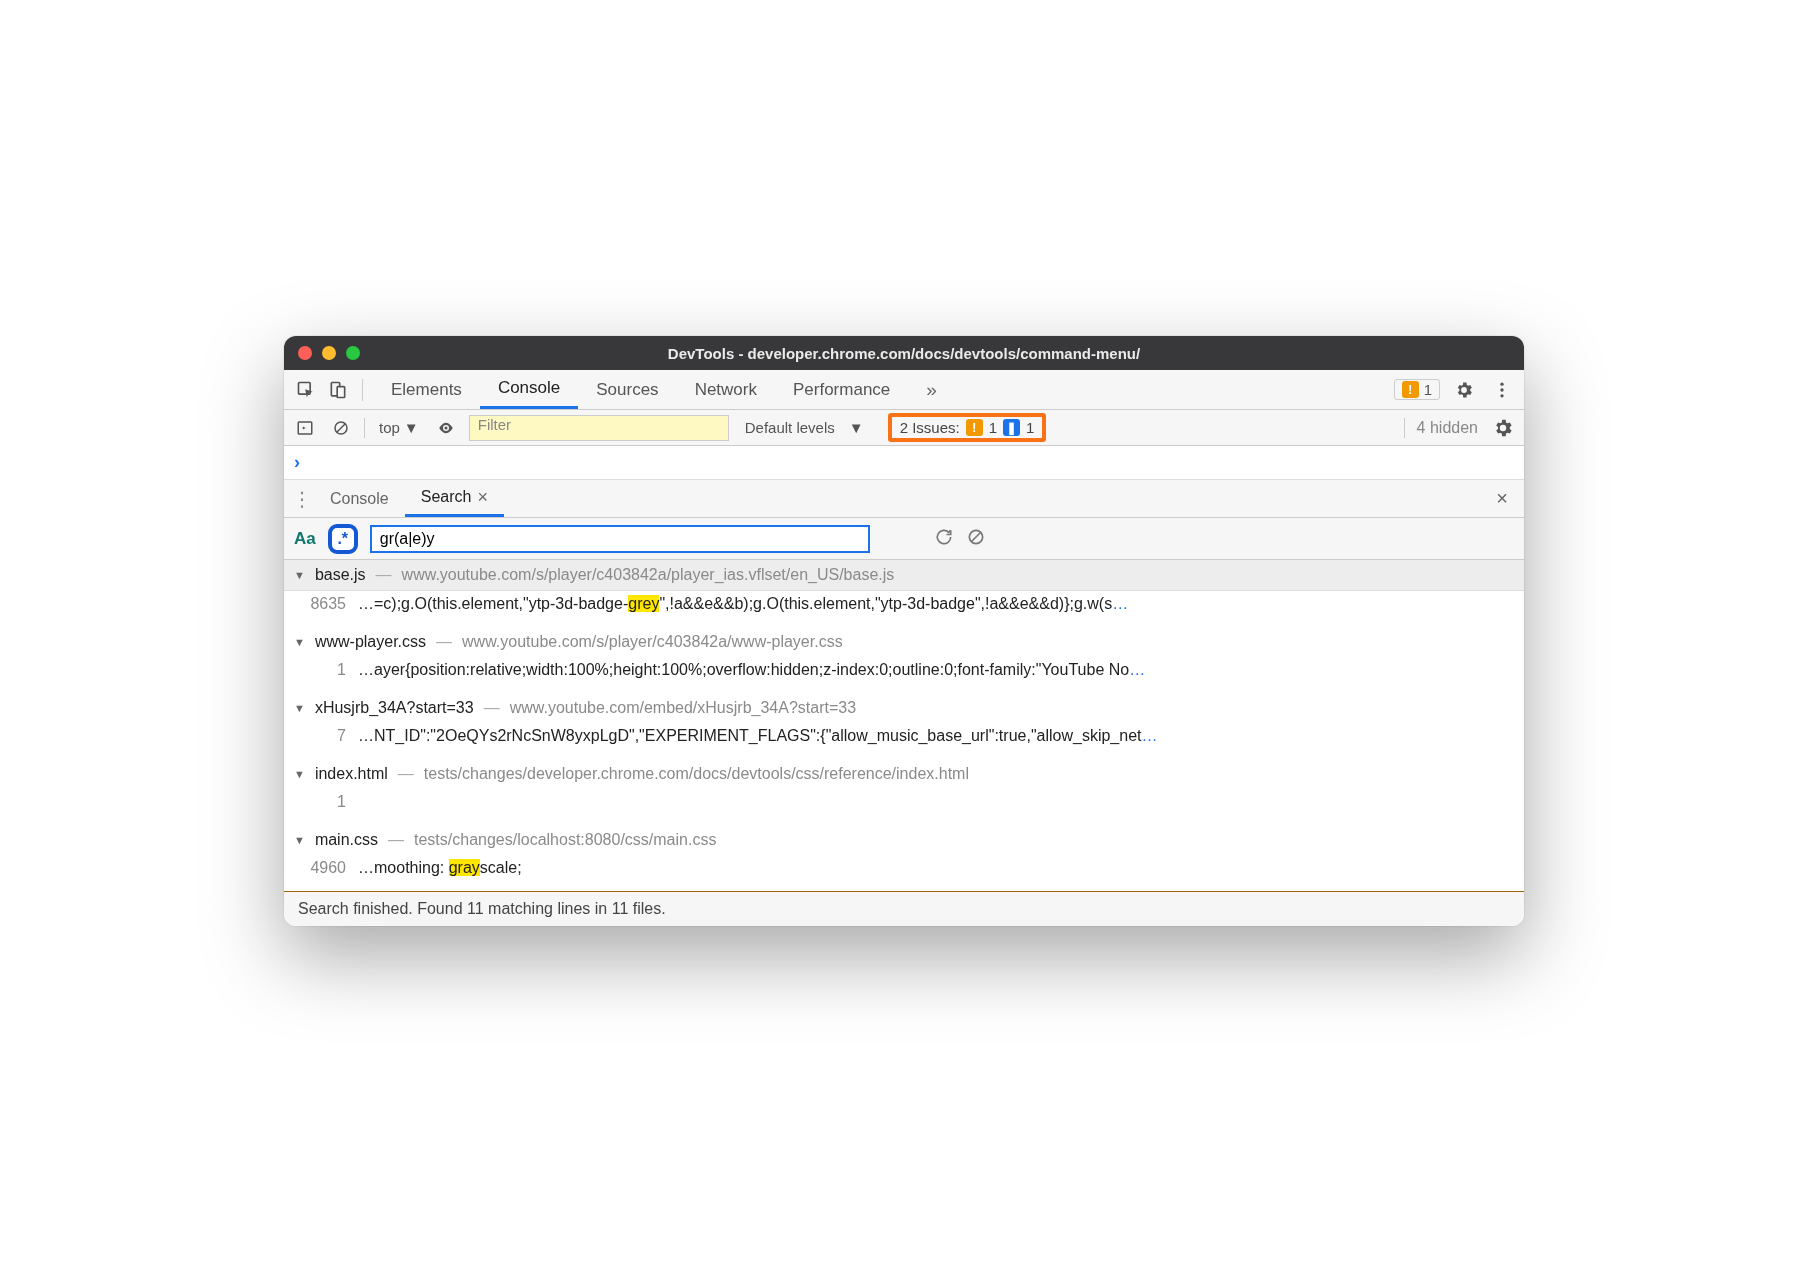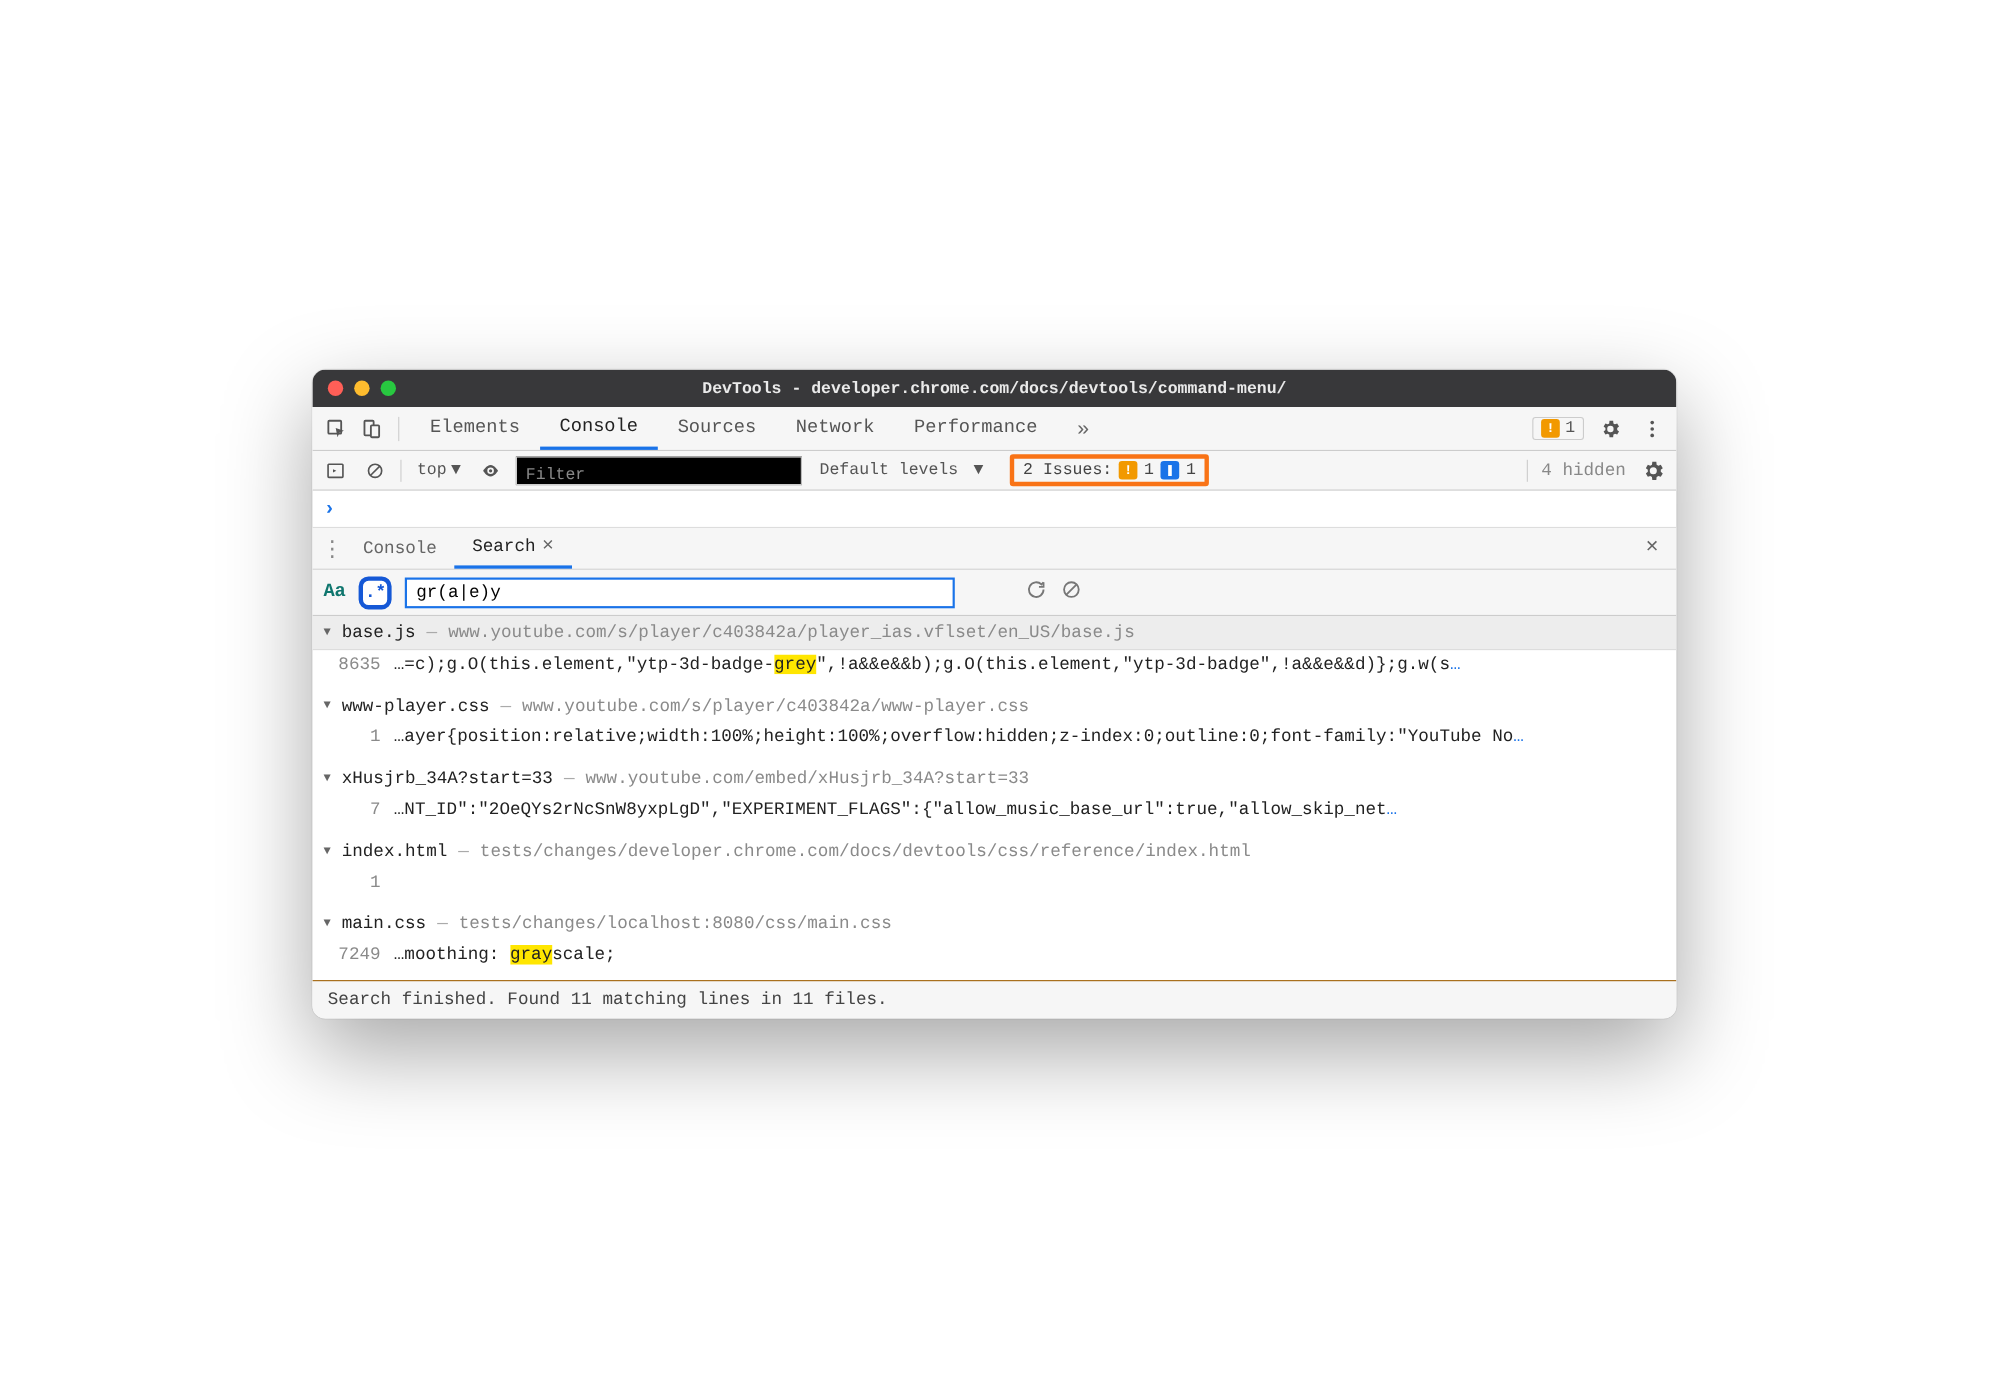--- a/index.html
+++ b/index.html
@@ -11,21 +11,20 @@
     align-items: center;
     min-height: 100vh;
     padding: 40px;
   }
   .window {
     width: 1240px;
     border-radius: 12px;
     overflow: hidden;
     box-shadow: 0 30px 80px rgba(0,0,0,.35), 0 0 0 1px rgba(0,0,0,.05);
     background: #fff;
-    font-family: Liberation Mono, monospace;
   }
   
   .titlebar {
     background: #38383a;
     height: 34px;
     display: flex;
     align-items: center;
     padding: 0 14px;
     position: relative;
   }
@@ -61,22 +60,22 @@
   
   .subtoolbar {
     display:flex; align-items:center; height:36px;
     background:#f6f6f6; border-bottom:1px solid #ccc;
     padding:0 8px; gap:10px;
   }
   .subtoolbar .iconbtn { color:#555; width:26px; display:flex; justify-content:center; }
   .subtoolbar svg { width:18px; height:18px; }
   .selectbox { display:flex; align-items:center; gap:4px; color:#555; font-size:15px; padding:0 4px; }
   .filterbox {
-    border:1px solid #ccc; background:#000000; height:26px; width:260px;
-    font-size:15px; color:#888; padding:0 8px; display:flex; align-items:flex-end;
+    border:1px solid #ccc; background:#fef9c3; height:26px; width:260px;
+    font-size:15px; color:#888; padding:0 8px; display:flex; align-items:flex-start;
   }
   .subtoolbar .txtbtn { color:#555; font-size:15px; display:flex; align-items:center; gap:14px; }
   .issues-box { border:4px solid #f97316; border-radius:3px; padding:2px 8px; display:flex; align-items:center; gap:6px; font-size:15px; color:#444; }
   .vdivider { width:1px; height:20px; background:#ccc; }
   
   .prompt-row { height:34px; display:flex; align-items:center; padding:0 10px; border-bottom:1px solid #ddd; }
   .prompt-row .caret { color:#1a73e8; font-weight:bold; font-size:18px; }
   
   .drawer-tabs {
     display:flex; align-items:center; height:38px; background:#f6f6f6;
@@ -303,20 +302,20 @@
       <div class="line-row">
         <span class="lineno">1</span>
       </div>
       <div class="file-header">
         <span class="tri">▼</span>
         <span class="file-name">main.css</span>
         <span class="dash">—</span>
         <span class="file-path">tests/changes/localhost:8080/css/main.css</span>
       </div>
       <div class="line-row">
-        <span class="lineno">7249</span>
+        <span class="lineno">4960</span>
         <span class="code">…moothing: <span class="hl">gray</span>scale;</span>
       </div>
     </div>
 
   <div class="status">Search finished.  Found 11 matching lines in 11 files.</div>
 
 </div>
 
 </body></html>

